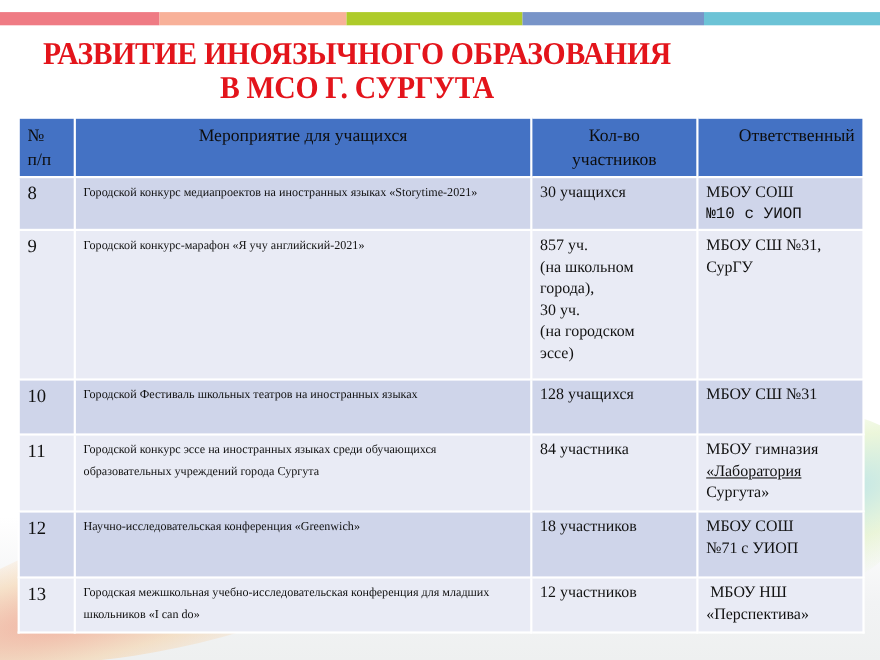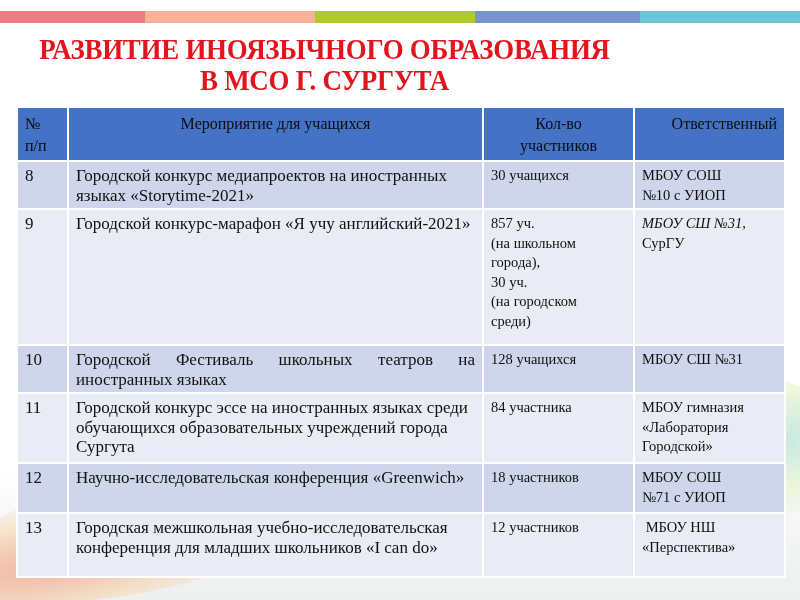--- a/index.html
+++ b/index.html
@@ -98,21 +98,21 @@
       height: 44px;
       padding-top: 5px;
     }
     table.events th.c-num { text-align: left; }
     table.events th.c-event { text-align: center; margin-top: 21px; }
     table.events th.c-count { text-align: center; }
     table.events th.c-resp { text-align: right; }
     tr.odd td { background: #cfd5ea; }
     tr.even td { background: #e9ebf5; }
     td.c-num { font-size: 17px; padding-top: 5px; }
-    td.c-event { font-size: 17px; }
+    td.c-event { font-size: 11px; }
     td.c-count { }
     td.c-resp { font-size: 14.5px; margin-left: 12px; }
     .justify { text-align: justify; text-align-last: left; }
     .line { display: block; }
   </style>
 </head>
 <body>
 
 <div class="bg-swoosh"></div>
 <div class="swoosh-warm"></div>
@@ -155,73 +155,73 @@
   </thead>
   <tbody id="rows">
       <tr class="odd" style="height: 48px;">
         <td class="c-num">8</td>
         <td class="c-event">Городской конкурс медиапроектов на иностранных языках «Storytime-2021»</td>
         <td class="c-count">
           <span class="line">30 учащихся</span>
         </td>
         <td class="c-resp">
           <span class="line" style="white-space: pre;">МБОУ СОШ</span>
-          <span class="line" style="white-space: pre;">№10 с УИОП</span>
+          <span class="line" style="white-space: pre; font-family: Liberation Mono, monospace;">№10 с УИОП</span>
         </td>
       </tr>
       <tr class="even" style="height: 136px;">
         <td class="c-num">9</td>
         <td class="c-event">Городской конкурс-марафон «Я учу английский-2021»</td>
         <td class="c-count">
           <span class="line">857 уч.</span>
           <span class="line">(на школьном</span>
           <span class="line">города),</span>
           <span class="line">30 уч.</span>
           <span class="line">(на городском</span>
-          <span class="line">среди)</span>
-        </td>
-        <td class="c-resp">
-          <span class="line" style="white-space: pre; font-style: italic;">МБОУ СШ №31,</span>
+          <span class="line">эссе)</span>
+        </td>
+        <td class="c-resp">
+          <span class="line" style="white-space: pre;">МБОУ СШ №31,</span>
           <span class="line" style="white-space: pre;">СурГУ</span>
         </td>
       </tr>
-      <tr class="odd" style="height: 39px;">
+      <tr class="odd" style="height: 50px;">
         <td class="c-num">10</td>
         <td class="c-event justify">Городской Фестиваль школьных театров на иностранных языках</td>
         <td class="c-count">
           <span class="line">128 учащихся</span>
         </td>
         <td class="c-resp">
           <span class="line" style="white-space: pre;">МБОУ СШ №31</span>
         </td>
       </tr>
       <tr class="even" style="height: 70px;">
         <td class="c-num">11</td>
         <td class="c-event">Городской конкурс эссе на иностранных языках среди обучающихся образовательных учреждений города Сургута</td>
         <td class="c-count">
           <span class="line">84 участника</span>
         </td>
         <td class="c-resp">
           <span class="line" style="white-space: pre;">МБОУ гимназия</span>
-          <span class="line" style="white-space: pre;">«Лаборатория</span>
-          <span class="line" style="white-space: pre;">Городской»</span>
-        </td>
-      </tr>
-      <tr class="odd" style="height: 50px; font-family: Liberation Serif, serif;">
+          <span class="line" style="white-space: pre; text-decoration: underline;">«Лаборатория</span>
+          <span class="line" style="white-space: pre;">Сургута»</span>
+        </td>
+      </tr>
+      <tr class="odd" style="height: 60px; font-family: Liberation Serif, serif;">
         <td class="c-num">12</td>
         <td class="c-event">Научно-исследовательская конференция «Greenwich»</td>
         <td class="c-count">
           <span class="line">18 участников</span>
         </td>
         <td class="c-resp">
           <span class="line" style="white-space: pre;">МБОУ СОШ</span>
           <span class="line" style="white-space: pre;">№71 с УИОП</span>
         </td>
       </tr>
-      <tr class="even" style="height: 64px;">
+      <tr class="even" style="height: 50px;">
         <td class="c-num">13</td>
         <td class="c-event">Городская межшкольная учебно-исследовательская конференция для младших школьников «I can do»</td>
         <td class="c-count">
           <span class="line">12 участников</span>
         </td>
         <td class="c-resp">
           <span class="line" style="white-space: pre;"> МБОУ НШ</span>
           <span class="line" style="white-space: pre;">«Перспектива»</span>
         </td>
       </tr>

